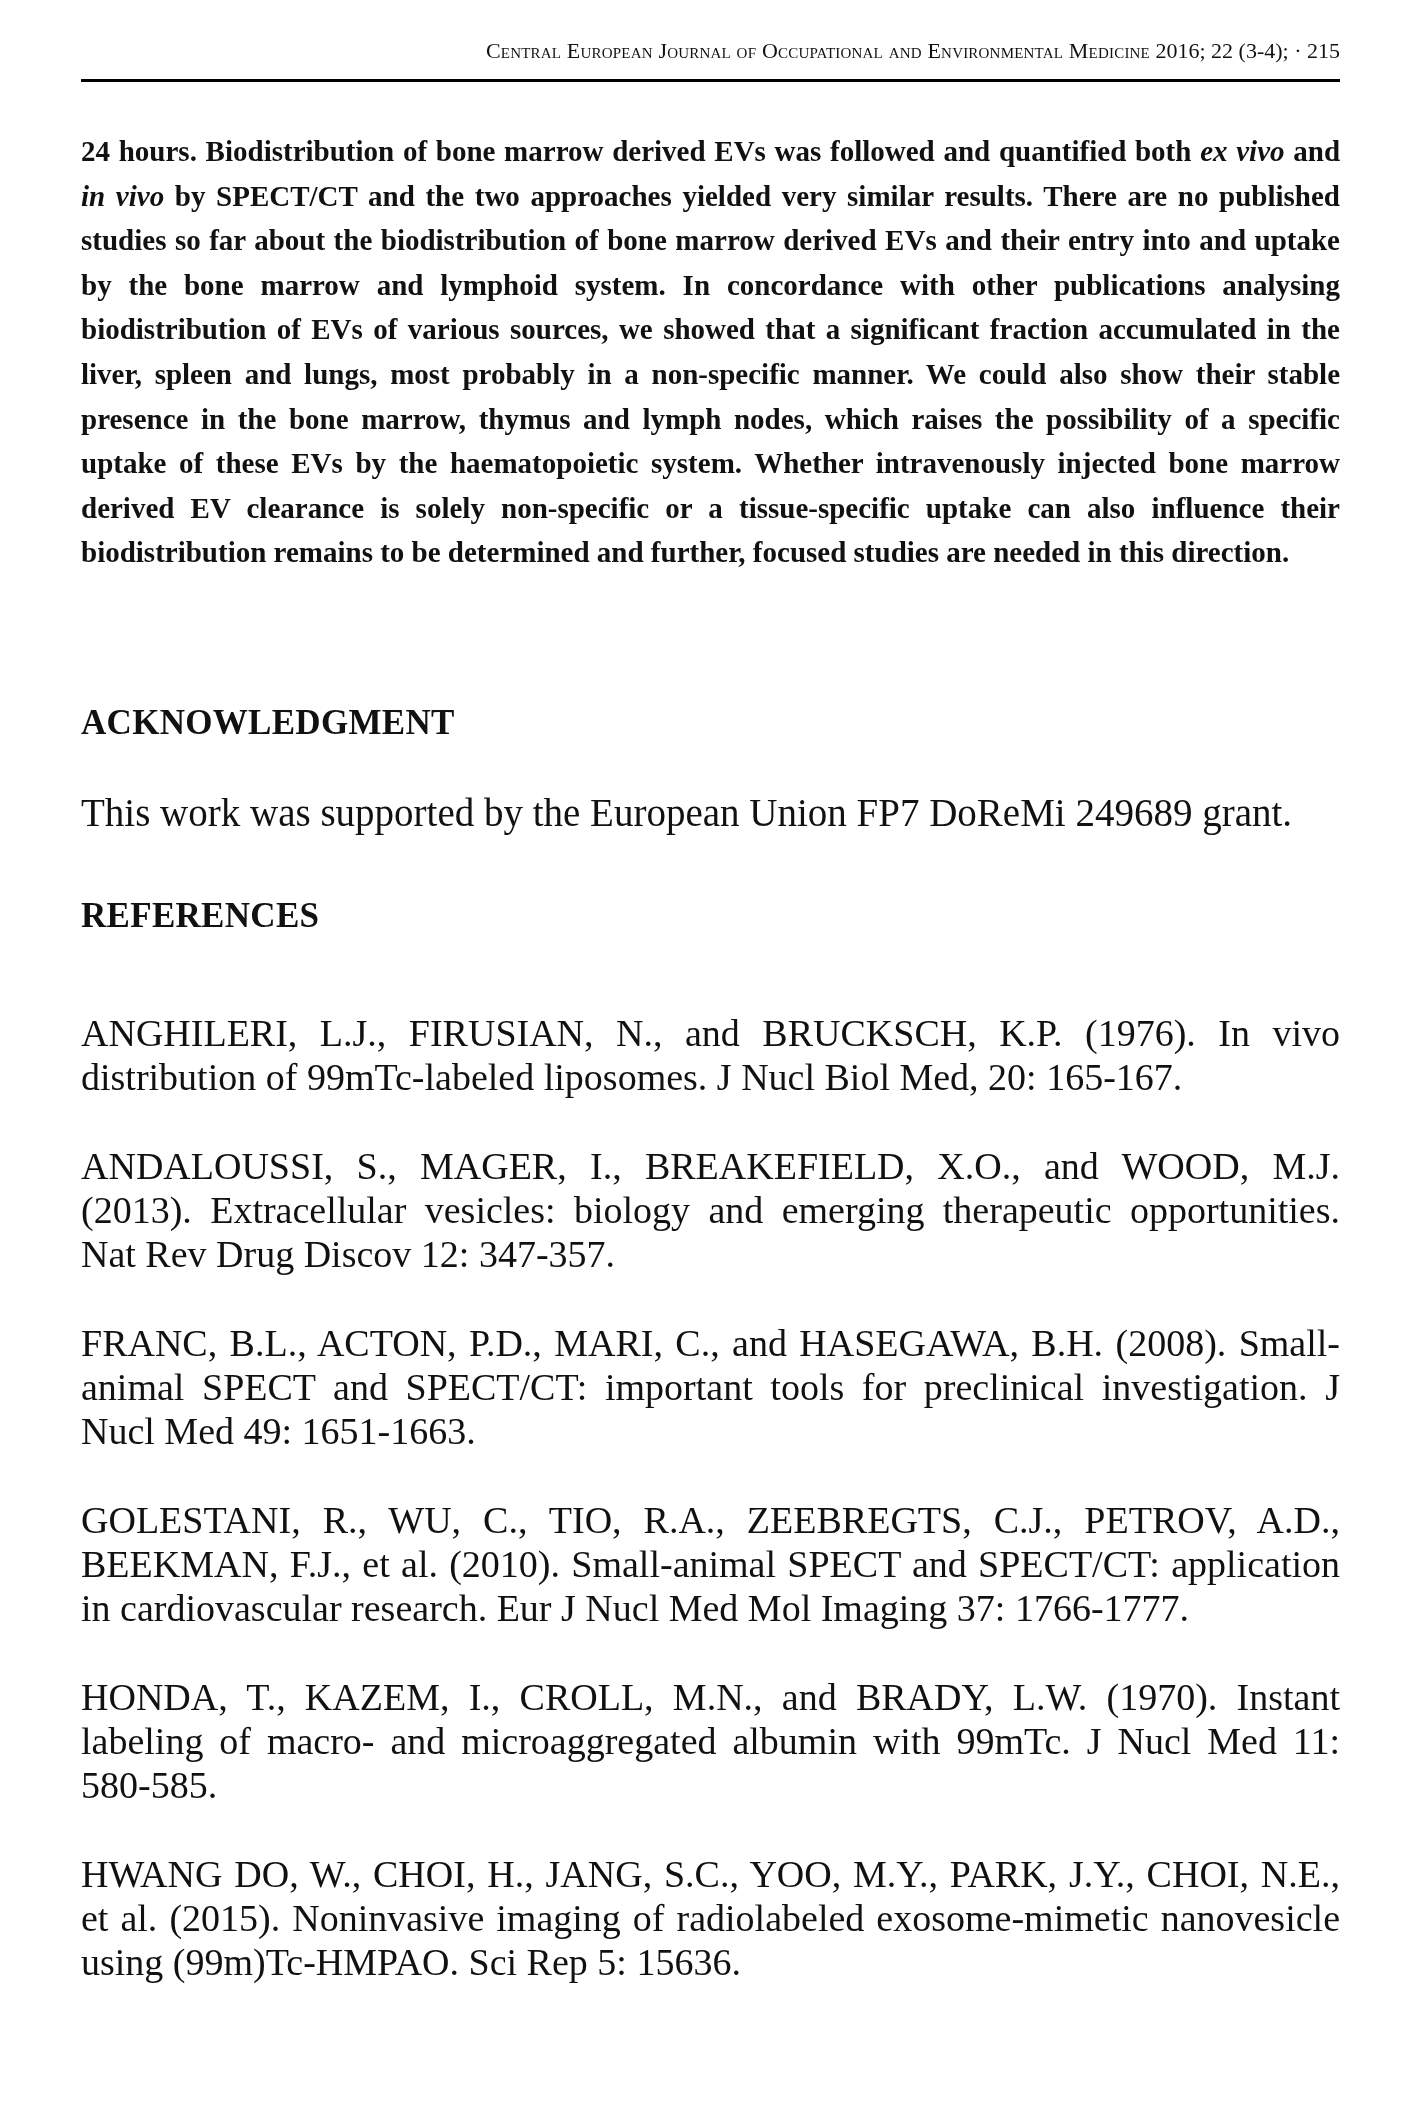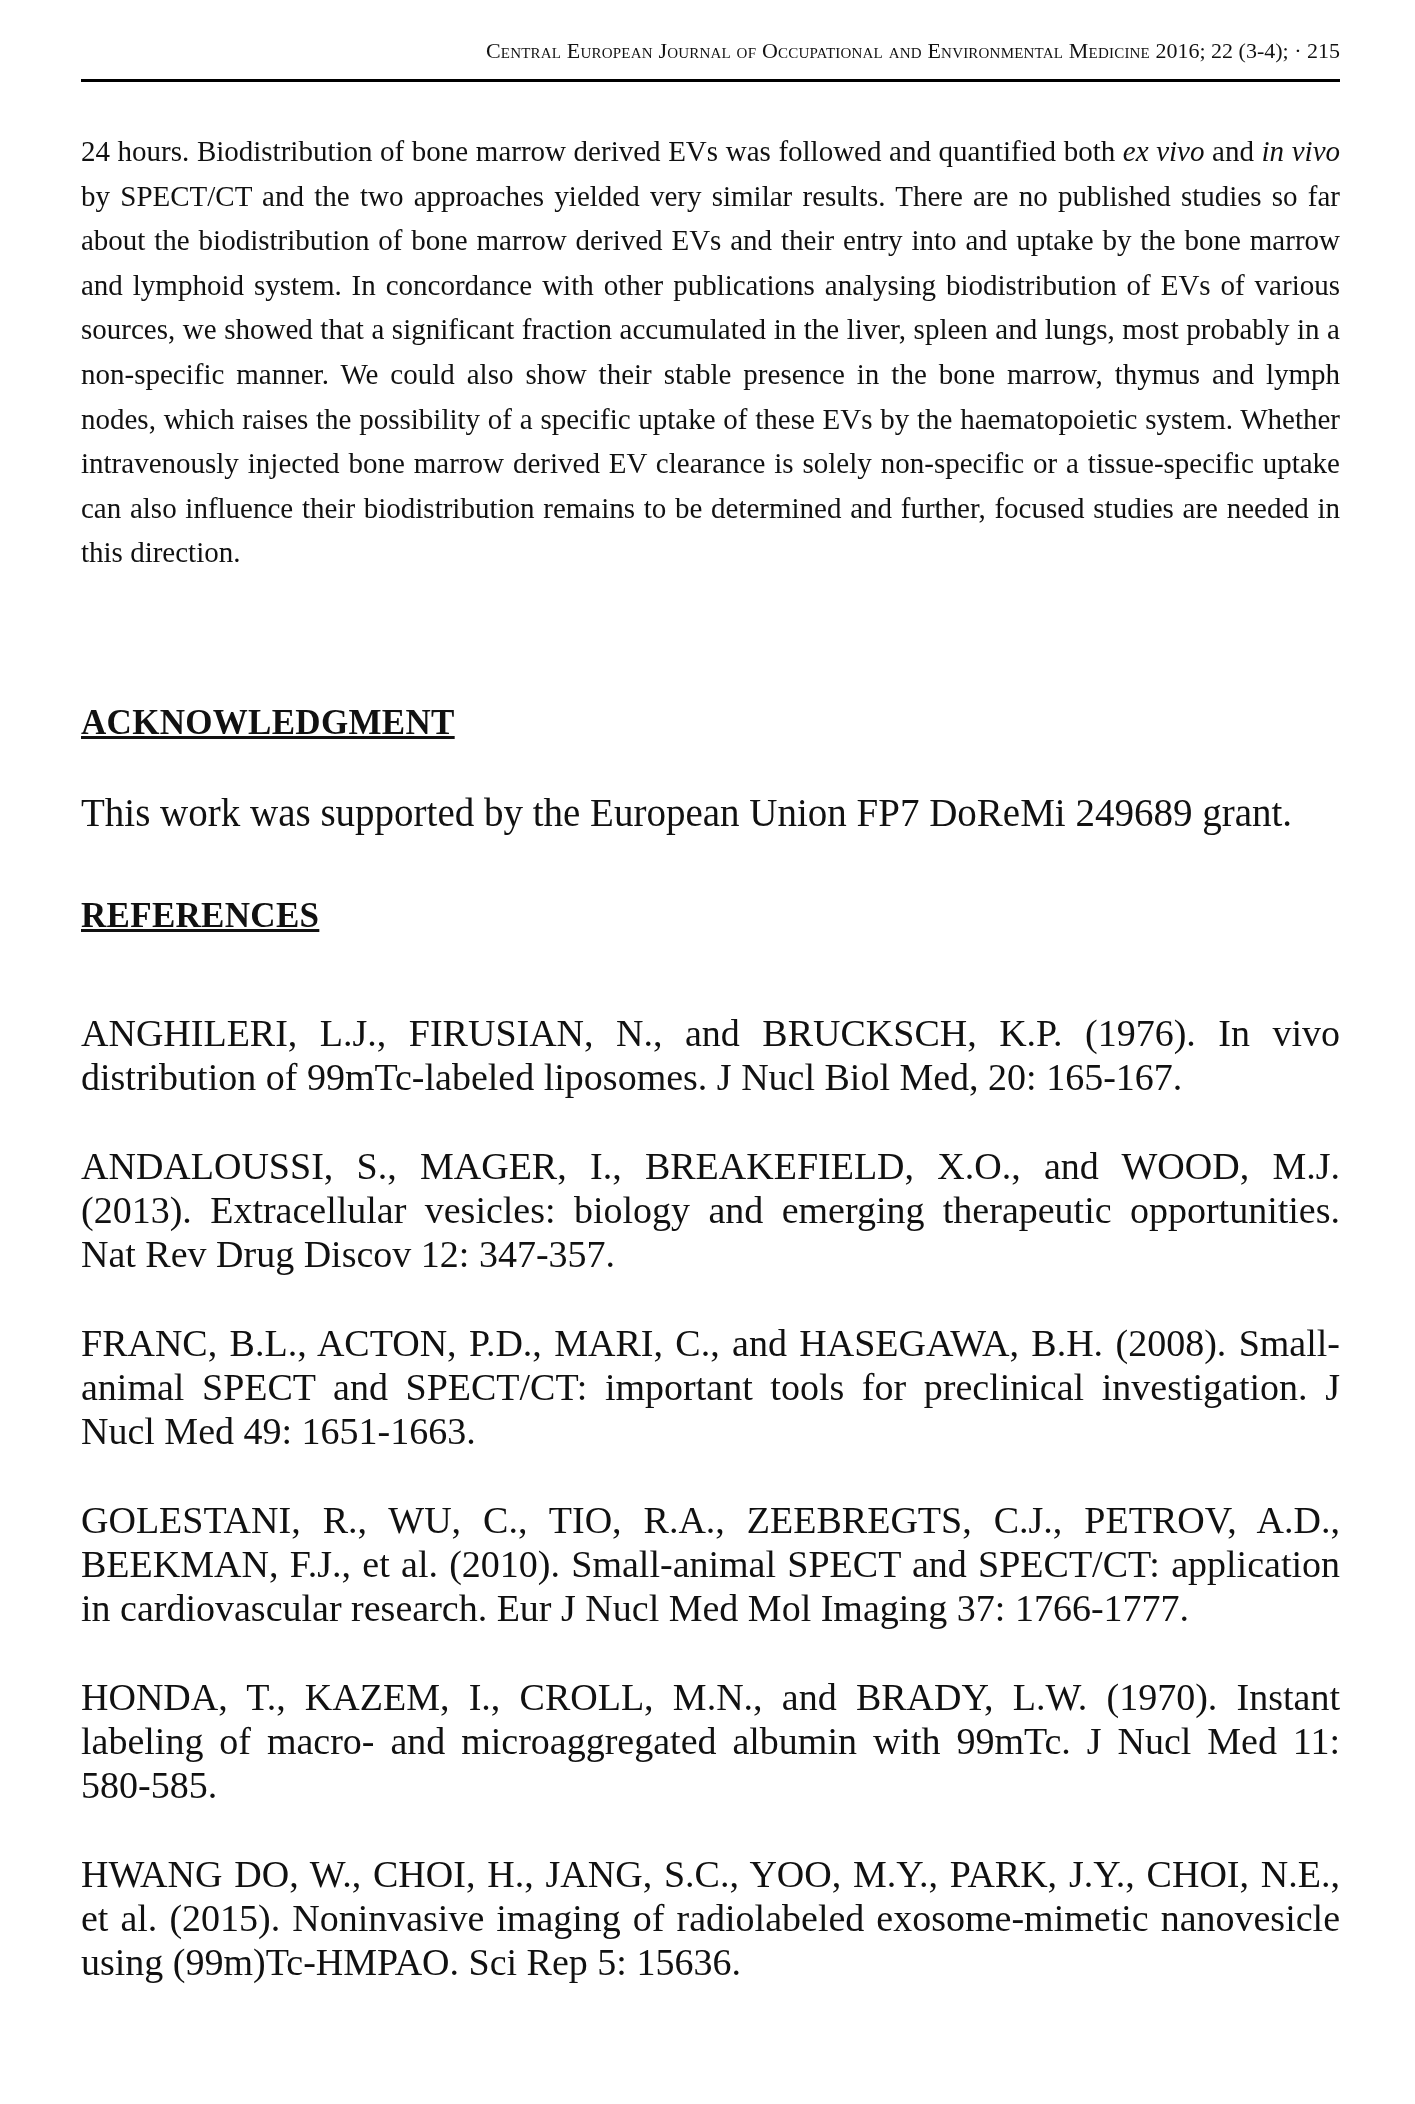--- a/index.html
+++ b/index.html
@@ -40,31 +40,31 @@
   }
   .body-para {
     position: absolute;
     left: 81px;
     width: 1259px;
     top: 129px;
     margin: 0;
     font-size: 29px;
     line-height: 44.6px;
     text-align: justify;
+    font-weight: bold;
   }
   .body-para em { font-style: italic; }
   .section-heading {
     position: absolute;
     left: 81px;
     margin: 0;
     font-size: 35px;
     font-weight: bold;
     line-height: 44px;
     letter-spacing: 0.3px;
-    text-decoration: underline;
   }
   .ack-heading { top: 701px; }
   .ack-text {
     position: absolute;
     left: 81px;
     width: 1259px;
     top: 791px;
     margin: 0;
     font-size: 39px;
     line-height: 44px;

